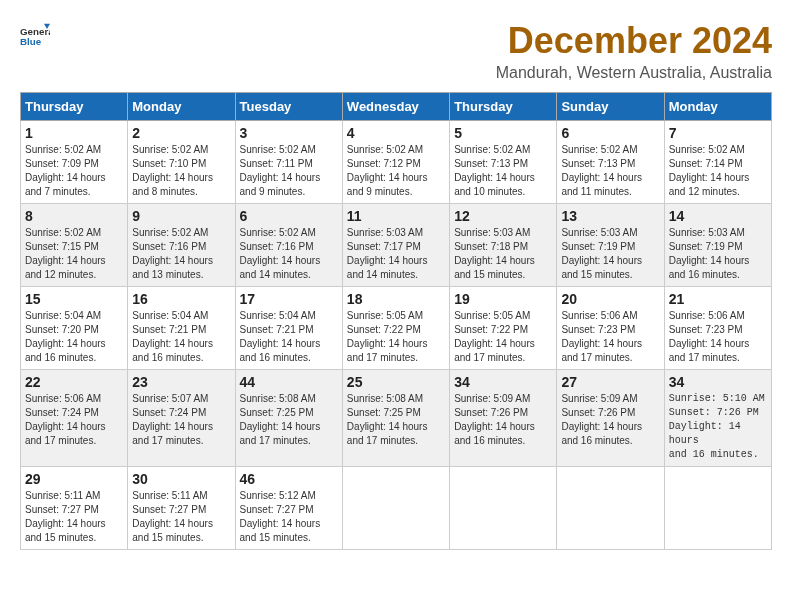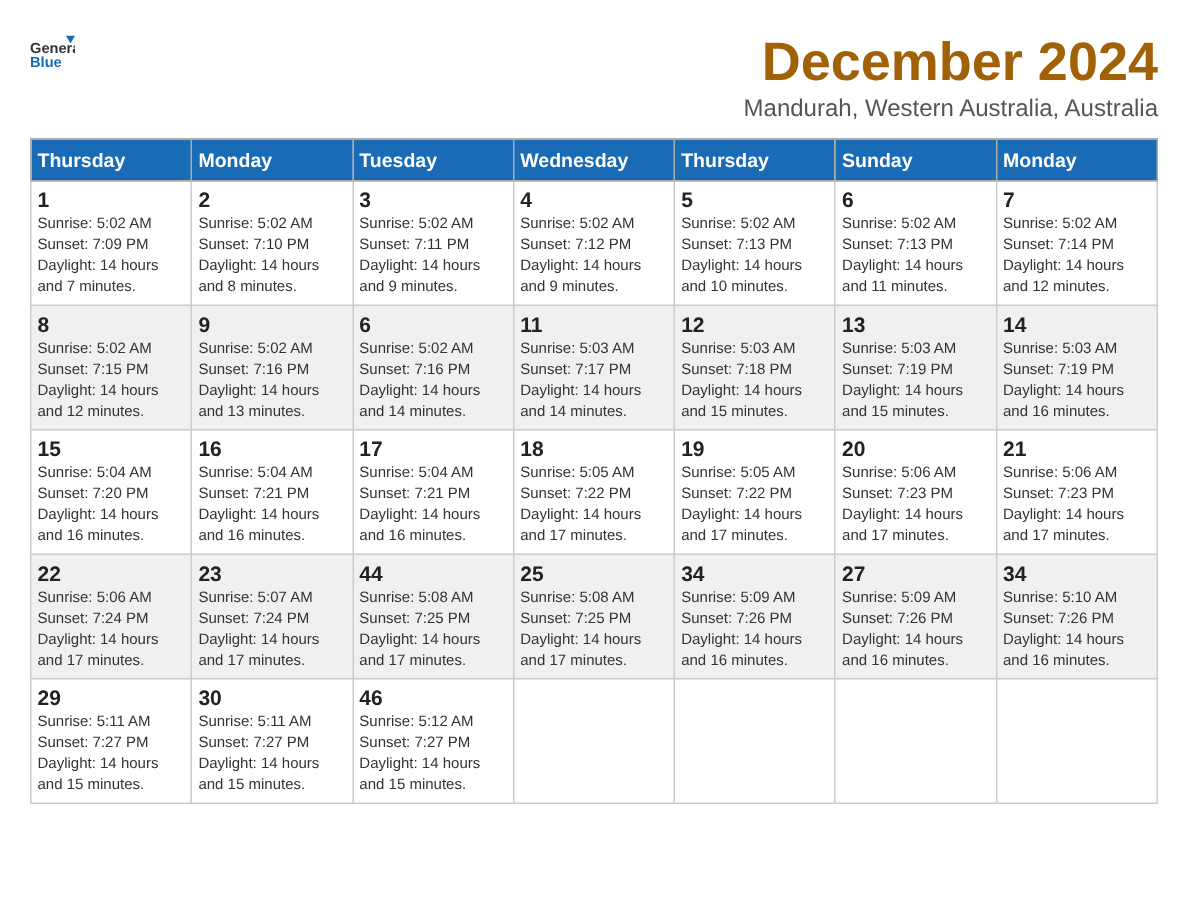--- a/index.html
+++ b/index.html
@@ -300,21 +300,21 @@
         </td>
         <td>
           <span class="day-number">27</span>
           <div class="day-info" style="white-space: pre-line;">Sunrise: 5:09 AM
 Sunset: 7:26 PM
 Daylight: 14 hours
 and 16 minutes.</div>
         </td>
         <td>
           <span class="day-number">34</span>
-          <div class="day-info" style="white-space: pre-line;">Sunrise: 5:10 AM
+          <div class="day-info" style="white-space: pre-line; font-family: Liberation Mono, monospace;">Sunrise: 5:10 AM
 Sunset: 7:26 PM
 Daylight: 14 hours
 and 16 minutes.</div>
         </td>
       </tr>
       <tr>
         <td>
           <span class="day-number">29</span>
           <div class="day-info" style="white-space: pre-line;">Sunrise: 5:11 AM
 Sunset: 7:27 PM

